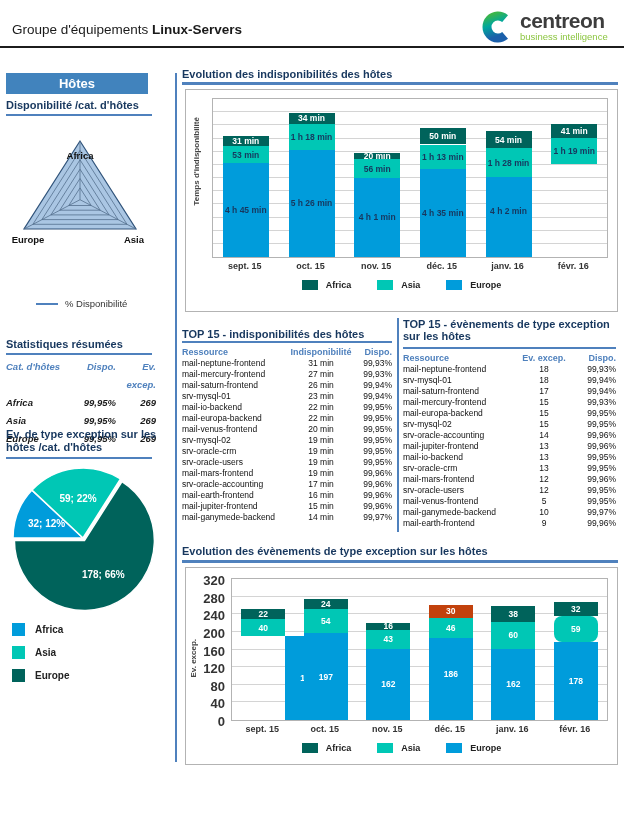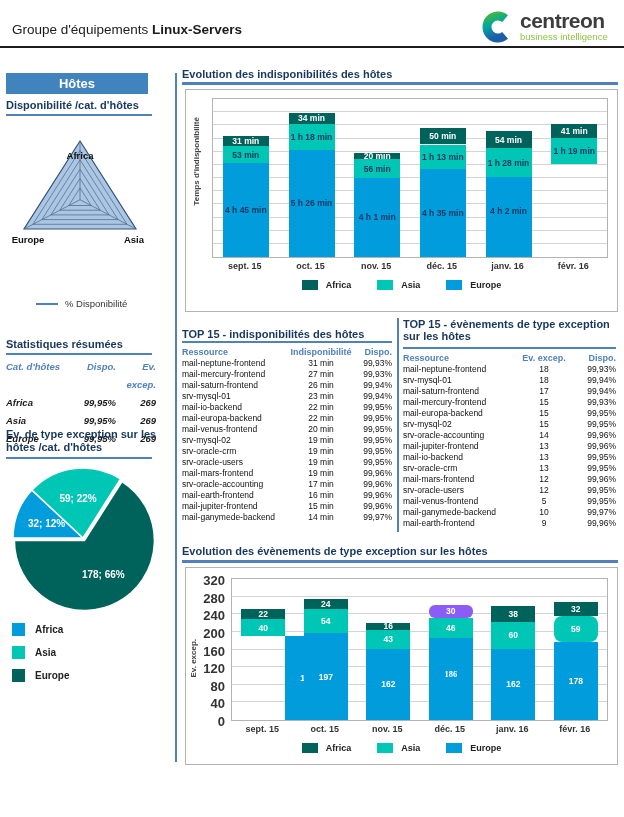--- a/index.html
+++ b/index.html
@@ -484,27 +484,27 @@
         </div>
         <div class="seg" style="left: 134.3px; bottom: 0px; width: 44px; height: 71.4px; background: rgb(0, 156, 219);">
           <div class="seglab" style="color: rgb(255, 255, 255);">162</div>
         </div>
         <div class="seg" style="left: 134.3px; bottom: 71.4px; width: 44px; height: 18.9px; background: rgb(0, 199, 181);">
           <div class="seglab" style="color: rgb(255, 255, 255);">43</div>
         </div>
         <div class="seg" style="left: 134.3px; bottom: 90.3px; width: 44px; height: 7px; background: rgb(0, 99, 91);">
           <div class="seglab" style="color: rgb(255, 255, 255);">16</div>
         </div>
-        <div class="seg" style="left: 196.8px; bottom: 0px; width: 44px; height: 92px; background: rgb(0, 156, 219); font-family: Liberation Serif, serif;">
+        <div class="seg" style="left: 196.8px; bottom: 0px; width: 44px; height: 92px; background: rgb(0, 156, 219);">
           <div class="seglab" style="color: rgb(255, 255, 255);">186</div>
         </div>
         <div class="seg" style="left: 196.8px; bottom: 82px; width: 44px; height: 20.3px; background: rgb(0, 199, 181);">
           <div class="seglab" style="color: rgb(255, 255, 255);">46</div>
         </div>
-        <div class="seg" style="left: 196.8px; bottom: 102.2px; width: 44px; height: 13.2px; background: #8b5cf6; border-radius: 6px;">
+        <div class="seg" style="left: 196.8px; bottom: 102.2px; width: 44px; height: 13.2px; background: #c2410c;">
           <div class="seglab" style="color: rgb(255, 255, 255);">30</div>
         </div>
         <div class="seg" style="left: 259.3px; bottom: 0px; width: 44px; height: 71.4px; background: rgb(0, 156, 219);">
           <div class="seglab" style="color: rgb(255, 255, 255);">162</div>
         </div>
         <div class="seg" style="left: 259.3px; bottom: 71.4px; width: 44px; height: 26.4px; background: rgb(0, 199, 181);">
           <div class="seglab" style="color: rgb(255, 255, 255);">60</div>
         </div>
         <div class="seg" style="left: 259.3px; bottom: 97.8px; width: 44px; height: 16.7px; background: rgb(0, 99, 91);">
           <div class="seglab" style="color: rgb(255, 255, 255);">38</div>

